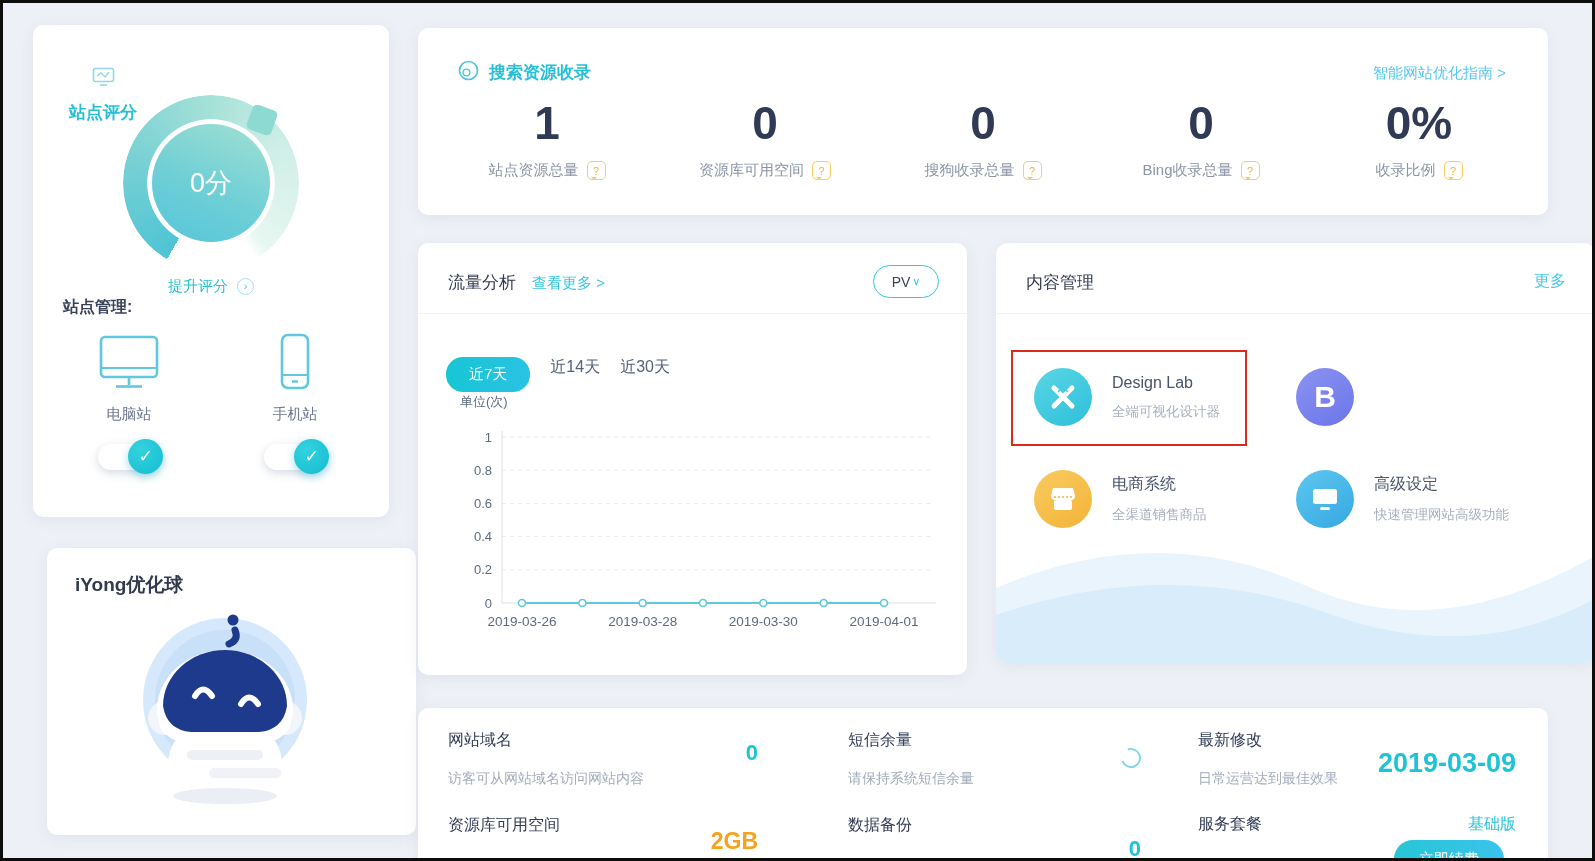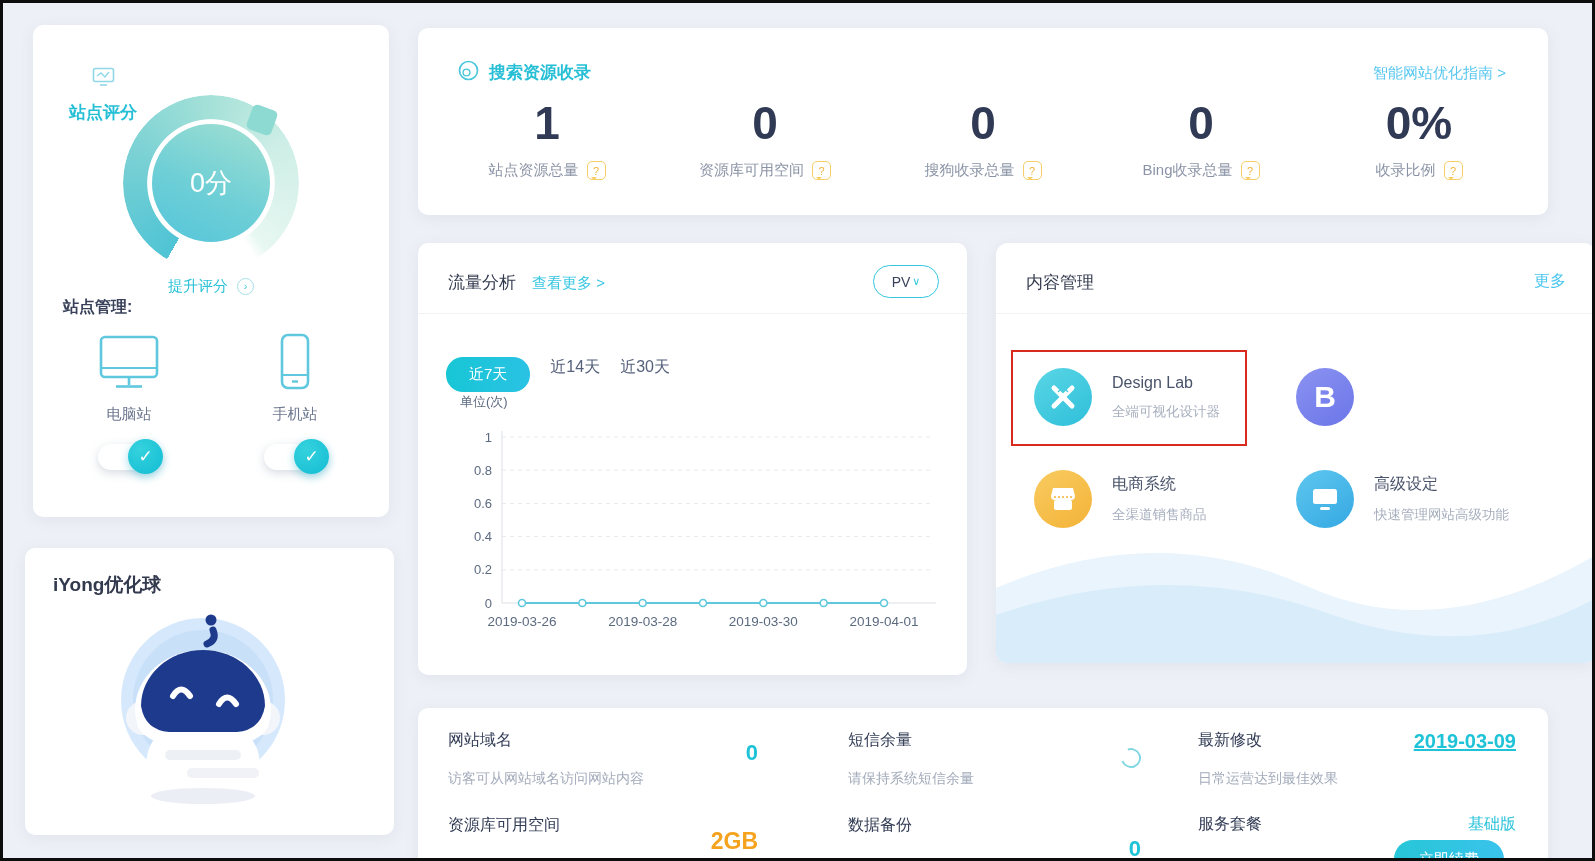--- a/index.html
+++ b/index.html
@@ -26,21 +26,21 @@
   .manage-label{position:absolute;left:30px;top:272px;font-size:16px;font-weight:bold;color:#39425a;}
   .site-col{position:absolute;top:308px;width:116px;text-align:center;}
   .site-col.c1{left:38px;} .site-col.c2{left:204px;}
   .site-label{margin-top:10px;font-size:15px;color:#6e7890;}
   .toggle{position:relative;width:62px;height:26px;border-radius:13px;background:#fff;box-shadow:0 3px 10px rgba(90,110,140,.25);margin:20px auto 0;}
   .toggle-knob{position:absolute;right:-3px;top:-5px;width:35px;height:35px;border-radius:50%;
     background:radial-gradient(circle at 35% 30%,#35d2de,#12bcd2);display:flex;align-items:center;justify-content:center;
     color:#fff;font-size:17px;box-shadow:0 3px 8px rgba(20,170,200,.4);}
 
   
-  .card-iyong{left:22px;top:545px;width:369px;height:287px;}
+  .card-iyong{left:44px;top:545px;width:369px;height:287px;}
   .iyong-title{position:absolute;left:28px;top:24px;font-size:19px;font-weight:bold;color:#333a4e;}
   .robot{position:absolute;left:70px;top:52px;}
 
   
   .card-stats{left:415px;top:25px;width:1130px;height:187px;}
   .card-stats .teal-header{left:40px;top:32px;}
   .guide-link{position:absolute;right:42px;top:36px;color:#58c7f0;font-size:15px;cursor:pointer;}
   .stats-row{position:absolute;left:20px;right:20px;top:72px;display:flex;}
   .stat{flex:1;text-align:center;}
   .stat-value{font-size:46px;font-weight:bold;color:#313a55;line-height:1;}
@@ -335,21 +335,21 @@
     <span class="info-label" style="left:30px;top:22px;">网站域名</span>
     <span class="info-sub" style="left:30px;top:62px;">访客可从网站域名访问网站内容</span>
     <span class="info-label val-teal" style="left:280px;top:32px;width:60px;text-align:right;font-size:22px;">0</span>
 
     <span class="info-label" style="left:430px;top:22px;">短信余量</span>
     <span class="info-sub" style="left:430px;top:62px;">请保持系统短信余量</span>
     <span class="spinner"></span>
 
     <span class="info-label" style="left:780px;top:22px;">最新修改</span>
     <span class="info-sub" style="left:780px;top:62px;">日常运营达到最佳效果</span>
-    <span class="info-label val-teal" style="right:32px;top:22px;font-size:20px;text-decoration:underline;">2019-03-09</span>
+    <span class="info-label val-teal" style="right:32px;top:40px;font-size:27px;">2019-03-09</span>
 
     <span class="info-label" style="left:30px;top:107px;">资源库可用空间</span>
     <span class="info-label val-orange" style="left:270px;top:120px;width:70px;text-align:right;font-size:23px;">2GB</span>
 
     <span class="info-label" style="left:430px;top:107px;">数据备份</span>
     <span class="info-label val-teal" style="left:690px;top:128px;width:33px;text-align:right;font-size:22px;">0</span>
 
     <span class="info-label" style="left:780px;top:106px;">服务套餐</span>
     <span class="info-label" style="right:32px;top:106px;color:#2bc3d9;">基础版</span>
     <button class="renew-btn">立即续费</button>

